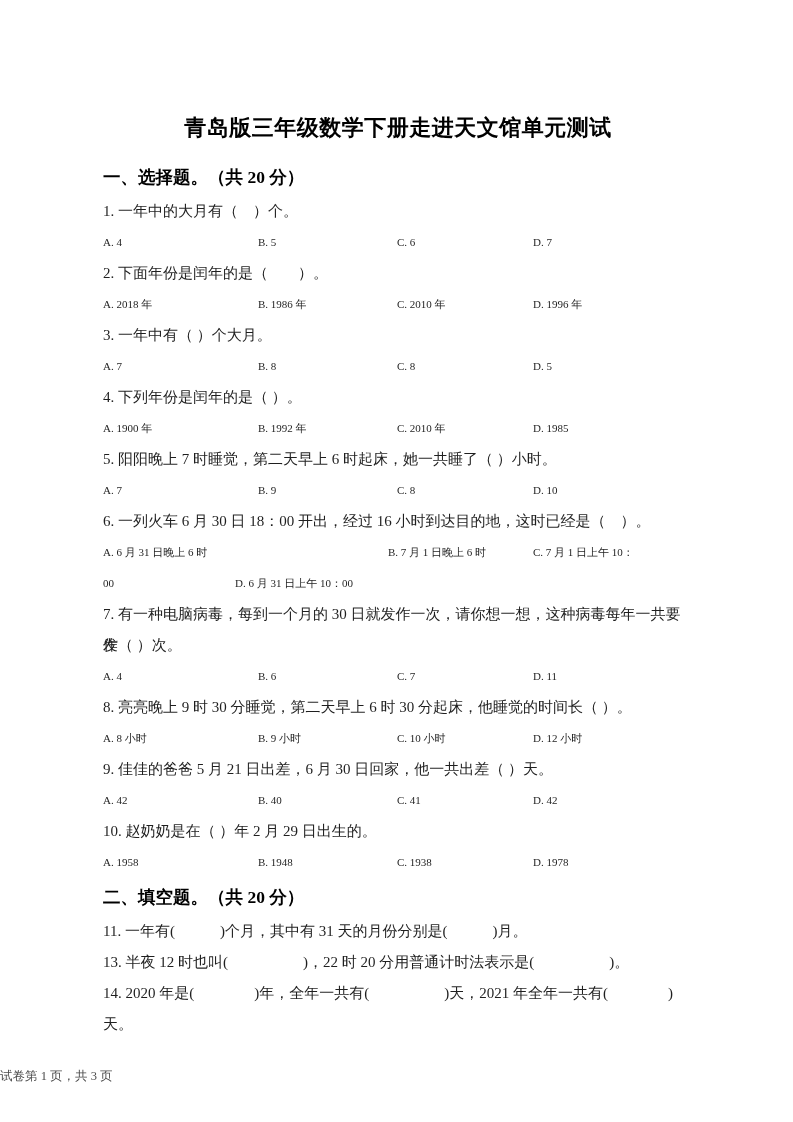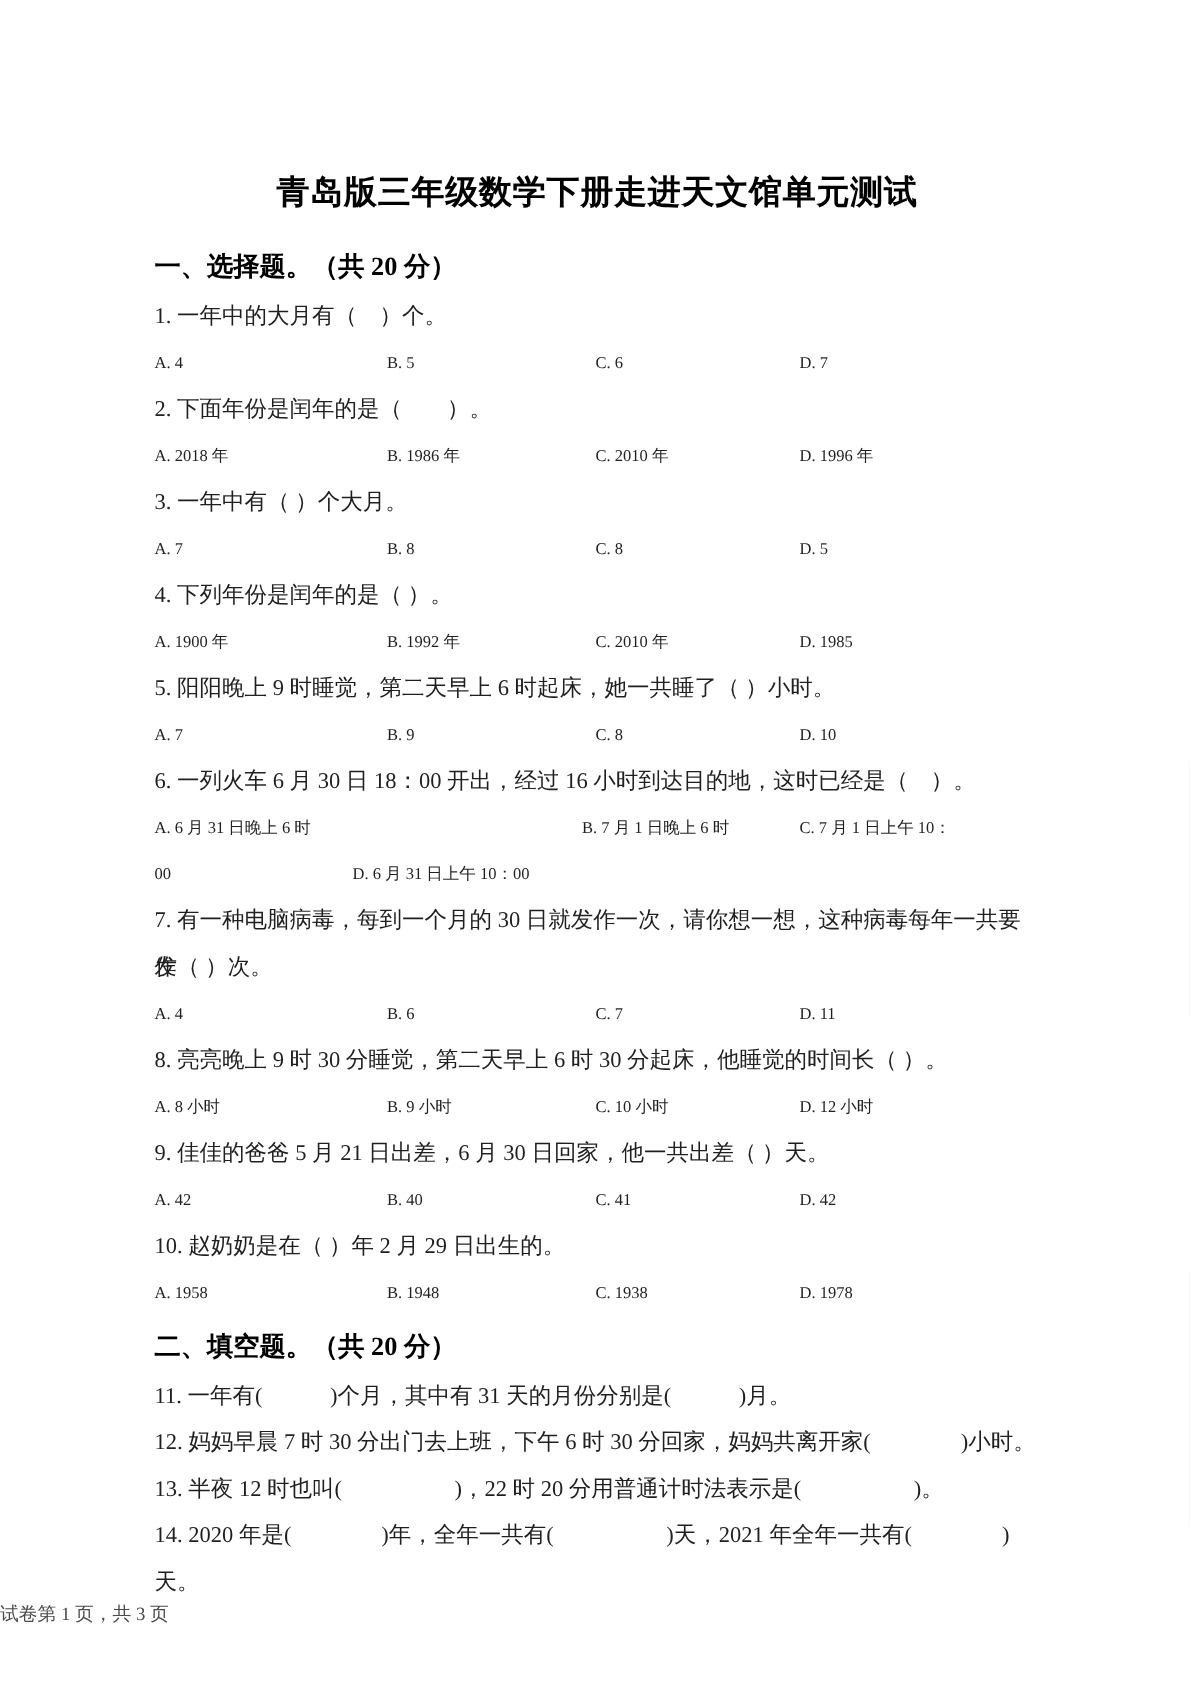--- a/index.html
+++ b/index.html
@@ -90,21 +90,21 @@
     </div>
 
     <div class="line">4. 下列年份是闰年的是（ ）。</div>
     <div class="opts">
       <span class="opt oa">A. 1900 年</span>
       <span class="opt ob">B. 1992 年</span>
       <span class="opt oc">C. 2010 年</span>
       <span class="opt od">D. 1985</span>
     </div>
 
-    <div class="line">5. 阳阳晚上 9 时睡觉，第二天早上 6 时起床，她一共睡了（ ）小时。</div>
+    <div class="line">5. 阳阳晚上 7 时睡觉，第二天早上 6 时起床，她一共睡了（ ）小时。</div>
     <div class="opts">
       <span class="opt oa">A. 7</span>
       <span class="opt ob">B. 9</span>
       <span class="opt oc">C. 8</span>
       <span class="opt od">D. 10</span>
     </div>
 
     <div class="line">6. 一列火车 6 月 30 日 18：00 开出，经过 16 小时到达目的地，这时已经是（　）。</div>
     <div class="opts">
       <span class="opt oa">A. 6 月 31 日晚上 6 时</span>
@@ -145,20 +145,19 @@
     <div class="opts">
       <span class="opt oa">A. 1958</span>
       <span class="opt ob">B. 1948</span>
       <span class="opt oc">C. 1938</span>
       <span class="opt od">D. 1978</span>
     </div>
 
     <div class="sec-heading second">二、填空题。（共 20 分）</div>
 
     <div class="line">11. 一年有(　　　)个月，其中有 31 天的月份分别是(　　　)月。</div>
-    <div class="line">12. 妈妈早晨 7 时 30 分出门去上班，下午 6 时 30 分回家，妈妈共离开家(　　　　)小时。</div>
     <div class="line">13. 半夜 12 时也叫(　　　　　)，22 时 20 分用普通计时法表示是(　　　　　)。</div>
     <div class="line">14. 2020 年是(　　　　)年，全年一共有(　　　　　)天，2021 年全年一共有(　　　　)天。</div>
 
   </div>
 
   <div class="page-footer">试卷第 1 页，共 3 页</div>
 </div>
 
 </body></html>

